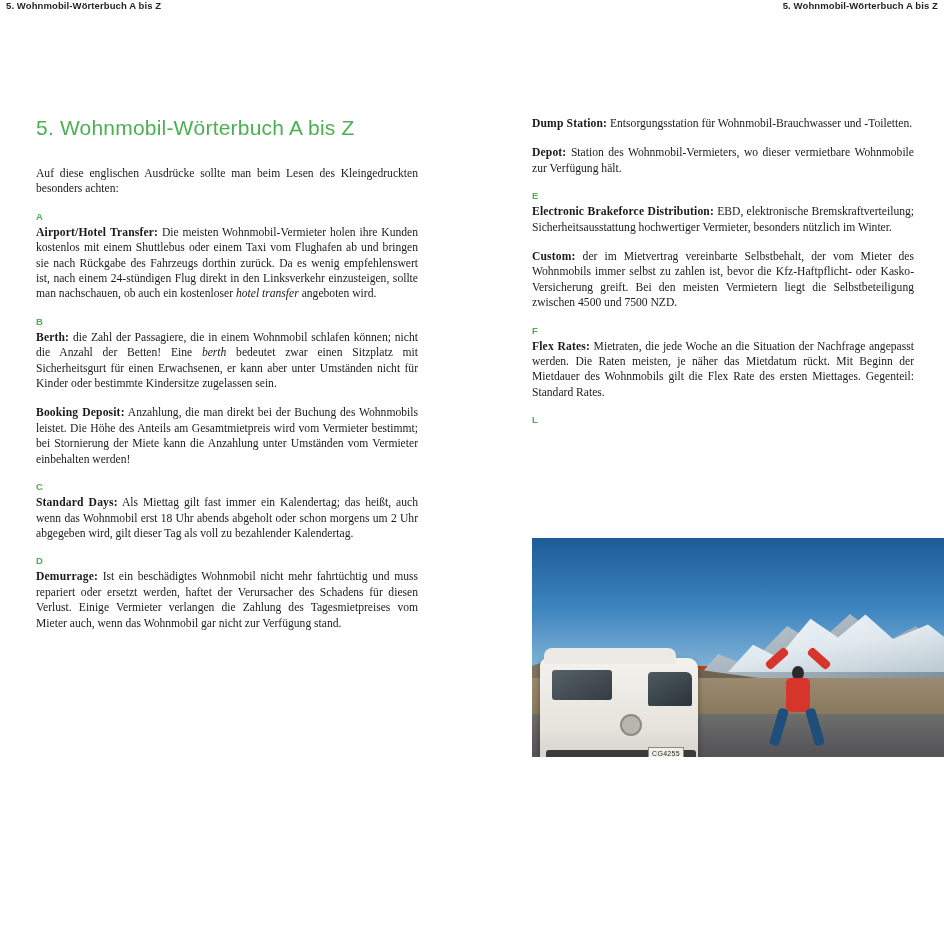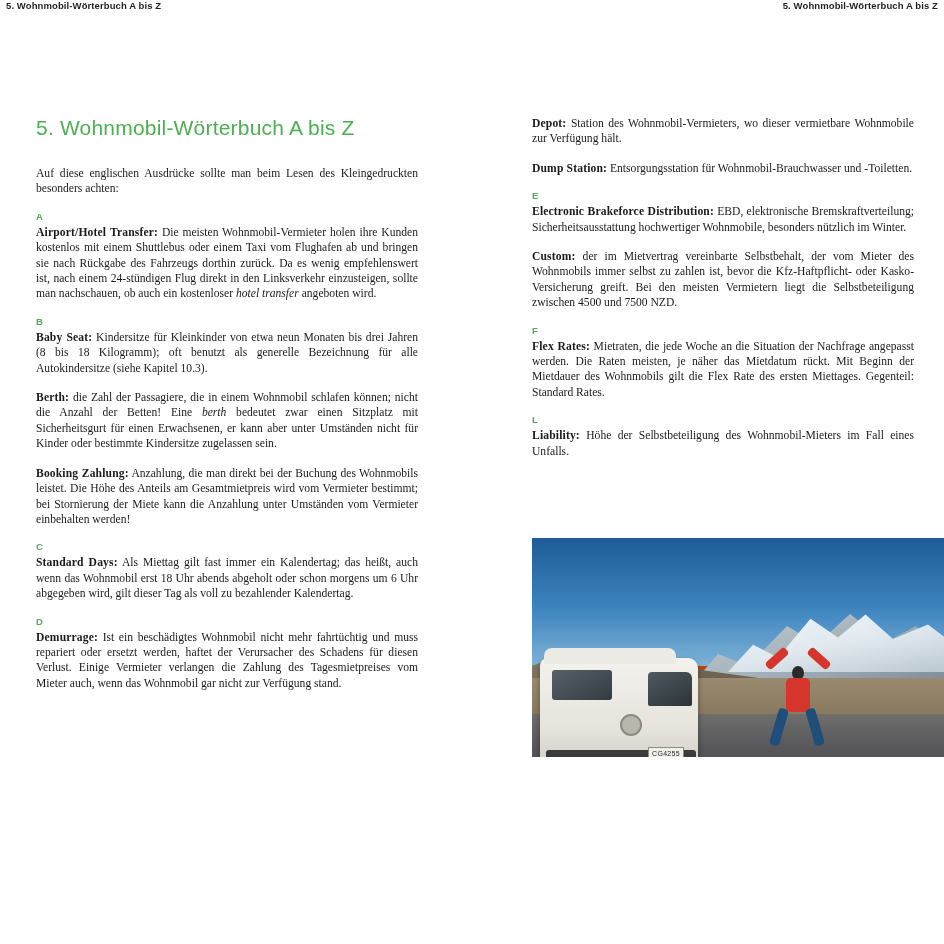--- a/index.html
+++ b/index.html
@@ -299,44 +299,42 @@
 
     <div class="col col-left">
       <h1 class="chapter-title">5. Wohnmobil-Wörterbuch A bis Z</h1>
 
       <p class="para">Auf diese englischen Ausdrücke sollte man beim Lesen des Kleingedruckten besonders achten:</p>
 
       <div class="letter">A</div>
       <p class="para"><span class="term">Airport/Hotel Transfer:</span><span> Die meisten Wohnmobil-Vermieter holen ihre Kunden kostenlos mit einem Shuttlebus oder einem Taxi vom Flughafen ab und bringen sie nach Rückgabe des Fahrzeugs dorthin zurück. Da es wenig empfehlenswert ist, nach einem 24-stündigen Flug direkt in den Linksverkehr einzusteigen, sollte man nachschauen, ob auch ein kostenloser </span><span class="ital">hotel transfer</span><span> angeboten wird.</span></p>
 
       <div class="letter">B</div>
-      <p class="para"><span class="term">Baby Seat:</span><span> Kindersitze für Kleinkinder von etwa neun Monaten bis drei Jahren (8 bis 18 Kilogramm); oft benutzt als generelle Bezeichnung für alle Autokindersitze (siehe Kapitel 10.3).</span></p>
       <p class="para"><span class="term">Berth:</span><span> die Zahl der Passagiere, die in einem Wohnmobil schlafen können; nicht die Anzahl der Betten! Eine </span><span class="ital">berth</span><span> bedeutet zwar einen Sitzplatz mit Sicherheitsgurt für einen Erwachsenen, er kann aber unter Umständen nicht für Kinder oder bestimmte Kindersitze zugelassen sein.</span></p>
-      <p class="para"><span class="term">Booking Zahlung:</span><span> Anzahlung, die man direkt bei der Buchung des Wohnmobils leistet. Die Höhe des Anteils am Gesamtmietpreis wird vom Vermieter bestimmt; bei Stornierung der Miete kann die Anzahlung unter Umständen vom Vermieter einbehalten werden!</span></p>
+      <p class="para"><span class="term">Booking Deposit:</span><span> Anzahlung, die man direkt bei der Buchung des Wohnmobils leistet. Die Höhe des Anteils am Gesamtmietpreis wird vom Vermieter bestimmt; bei Stornierung der Miete kann die Anzahlung unter Umständen vom Vermieter einbehalten werden!</span></p>
 
       <div class="letter">C</div>
-      <p class="para"><span class="term">Standard Days:</span><span> Als Miettag gilt fast immer ein Kalendertag; das heißt, auch wenn das Wohnmobil erst 18 Uhr abends abgeholt oder schon morgens um 6 Uhr abgegeben wird, gilt dieser Tag als voll zu bezahlender Kalendertag.</span></p>
+      <p class="para"><span class="term">Standard Days:</span><span> Als Miettag gilt fast immer ein Kalendertag; das heißt, auch wenn das Wohnmobil erst 18 Uhr abends abgeholt oder schon morgens um 2 Uhr abgegeben wird, gilt dieser Tag als voll zu bezahlender Kalendertag.</span></p>
 
       <div class="letter">D</div>
       <p class="para"><span class="term">Demurrage:</span><span> Ist ein beschädigtes Wohnmobil nicht mehr fahrtüchtig und muss repariert oder ersetzt werden, haftet der Verursacher des Schadens für diesen Verlust. Einige Vermieter verlangen die Zahlung des Tagesmietpreises vom Mieter auch, wenn das Wohnmobil gar nicht zur Verfügung stand.</span></p>
     </div>
 
     <div class="col col-right">
+      <p class="para"><span class="term">Dump Station:</span><span> Entsorgungsstation für Wohnmobil-Brauchwasser und -Toiletten.</span></p>
       <p class="para"><span class="term">Depot:</span><span> Station des Wohnmobil-Vermieters, wo dieser vermietbare Wohnmobile zur Verfügung hält.</span></p>
-      <p class="para"><span class="term">Dump Station:</span><span> Entsorgungsstation für Wohnmobil-Brauchwasser und -Toiletten.</span></p>
 
       <div class="letter">E</div>
-      <p class="para"><span class="term">Electronic Brakeforce Distribution:</span><span> EBD, elektronische Bremskraftverteilung; Sicherheitsausstattung hochwertiger Wohnmobile, besonders nützlich im Winter.</span></p>
+      <p class="para"><span class="term">Electronic Brakeforce Distribution:</span><span> EBD, elektronische Bremskraftverteilung; Sicherheitsausstattung hochwertiger Vermieter, besonders nützlich im Winter.</span></p>
       <p class="para"><span class="term">Custom:</span><span> der im Mietvertrag vereinbarte Selbstbehalt, der vom Mieter des Wohnmobils immer selbst zu zahlen ist, bevor die Kfz-Haftpflicht- oder Kasko-Versicherung greift. Bei den meisten Vermietern liegt die Selbstbeteiligung zwischen 4500 und 7500 NZD.</span></p>
 
       <div class="letter">F</div>
       <p class="para"><span class="term">Flex Rates:</span><span> Mietraten, die jede Woche an die Situation der Nachfrage angepasst werden. Die Raten meisten, je näher das Mietdatum rückt. Mit Beginn der Mietdauer des Wohnmobils gilt die Flex Rate des ersten Miettages. Gegenteil: Standard Rates.</span></p>
 
       <div class="letter">L</div>
-      <p class="para"><span class="term">Liability:</span><span> Höhe der Selbstbeteiligung des Wohnmobil-Mieters im Fall eines Unfalls.</span></p>
     </div>
 
     <div class="photo">
       <div class="sky"></div>
       <div class="mountain-far"></div>
       <div class="mountain-snow"></div>
       <div class="hill-left"></div>
       <div class="ground"></div>
       <div class="road-edge"></div>
       <div class="road"></div>

